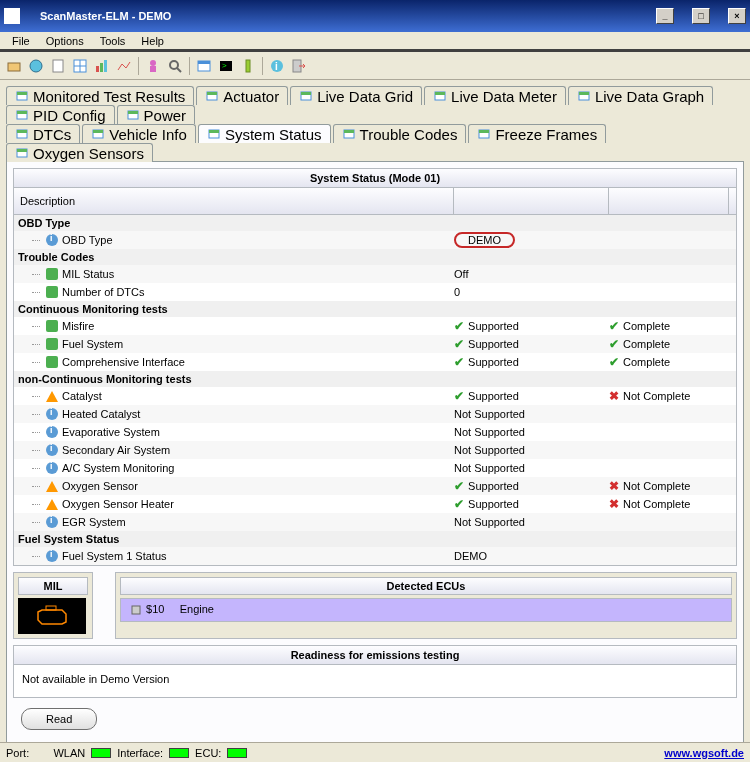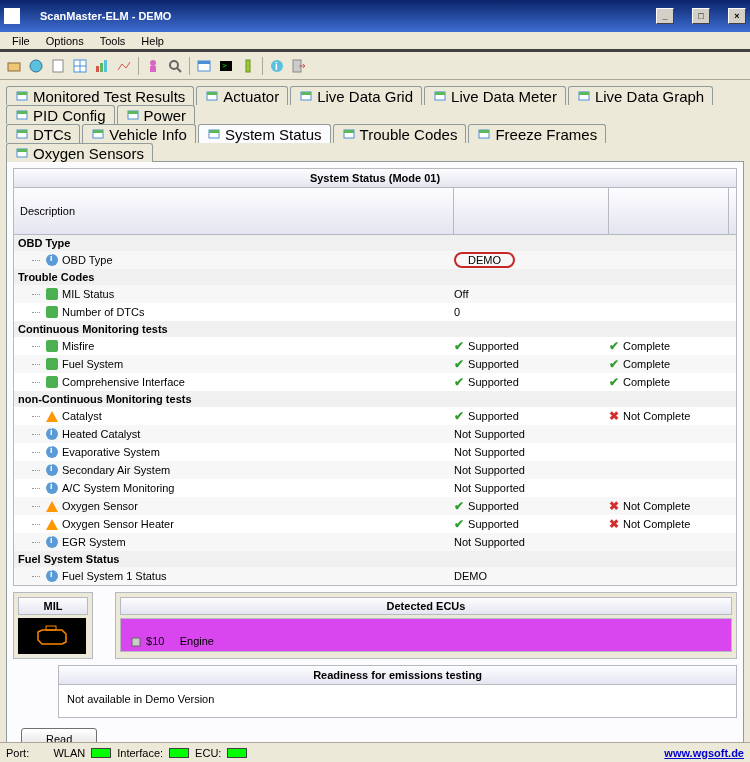--- a/index.html
+++ b/index.html
@@ -29,21 +29,21 @@
 .tab.active { background: #fcfcfe; position: relative; z-index: 2; }
 .tab .ticon { width: 14px; height: 14px; display: inline-block; }
 
 
 .panel { border: 1px solid #919b9c; background: #fcfcfe; margin-top: -1px; padding: 6px; height: 620px; display: flex; flex-direction: column; gap: 6px; }
 
 
 .grid { border: 1px solid #b5bac0; background: #fff; flex: 0 0 auto; }
 .grid-title { background: linear-gradient(#fdfdff, #e4e5f0); text-align: center; font-weight: bold; padding: 3px; border-bottom: 1px solid #b5bac0; }
 .grid-header { display: flex; background: linear-gradient(#fdfdff, #e4e5f0); border-bottom: 1px solid #b5bac0; }
-.grid-header .col { padding: 17px 6px; border-right: 1px solid #b5bac0; }
+.grid-header .col { padding: 7px 6px; border-right: 1px solid #b5bac0; }
 .col-desc { width: 440px; }
 .col-v1 { width: 155px; }
 .col-v2 { width: 120px; }
 .grid-body { max-height: 410px; overflow: hidden; }
 .sect { background: #f0f0f0; font-weight: bold; padding: 2px 4px; }
 .row { display: flex; align-items: center; height: 18px; }
 .row:nth-child(even) { background: #f7f7f7; }
 .row .desc-cell { display: flex; align-items: center; gap: 4px; padding-left: 18px; width: 440px; }
 .row .v1 { width: 155px; display: flex; align-items: center; gap: 4px; }
 .row .v2 { width: 120px; display: flex; align-items: center; gap: 4px; }
@@ -59,28 +59,28 @@
 
 .highlight { border: 2px solid #c62828; border-radius: 8px; padding: 0 12px; display: inline-block; }
 
 
 .bottom-row { display: flex; gap: 22px; }
 .groupbox { border: 1px solid #b5bac0; background: #ece9d8; padding: 4px; }
 .groupbox .gtitle { background: linear-gradient(#fdfdff, #e4e5f0); text-align: center; font-weight: bold; padding: 2px; border: 1px solid #b5bac0; margin-bottom: 3px; }
 .mil-box { width: 80px; }
 .mil-img { width: 68px; height: 36px; background: #000; display: flex; align-items: center; justify-content: center; }
 .ecu-box { flex: 1; }
-.ecu-row { background: #d946ef; border: 1px solid #b5bac0; padding: 16px 8px; height: 24px; }
-
-.readiness { border: 1px solid #b5bac0; background: #ece9d8; margin-left: 45px; }
+.ecu-row { background: #c4b5fd; border: 1px solid #b5bac0; padding: 4px 8px; height: 24px; }
+
+.readiness { border: 1px solid #b5bac0; background: #ece9d8; }
 .readiness .gtitle { background: linear-gradient(#fdfdff, #e4e5f0); text-align: center; font-weight: bold; padding: 3px; border-bottom: 1px solid #b5bac0; }
 .readiness .body { background: #fff; padding: 8px; height: 32px; }
 
 .btn-row { padding: 4px 8px; }
-.btn { background: linear-gradient(#fff, #e0e0e0); border: 1px solid #707070; border-radius: 3px; padding: 4px 24px; font-size: 11px; cursor: default; }
+.btn { background: linear-gradient(#fff, #e0e0e0); border: 1px solid #707070; border-radius: 10px; padding: 4px 24px; font-size: 11px; cursor: default; }
 
 
 .statusbar { position: absolute; bottom: 0; left: 0; right: 0; height: 20px; background: #ece9d8; border-top: 1px solid #aca899; display: flex; align-items: center; padding: 0 6px; font-size: 11px; gap: 6px; }
 .led { width: 20px; height: 10px; border: 1px solid #404040; display: inline-block; }
 .led.green { background: #0f0; }
 .link { color: #0000cc; font-weight: bold; margin-left: auto; text-decoration: underline; }
 
 svg { display: block; }
 </style>
 </head>

